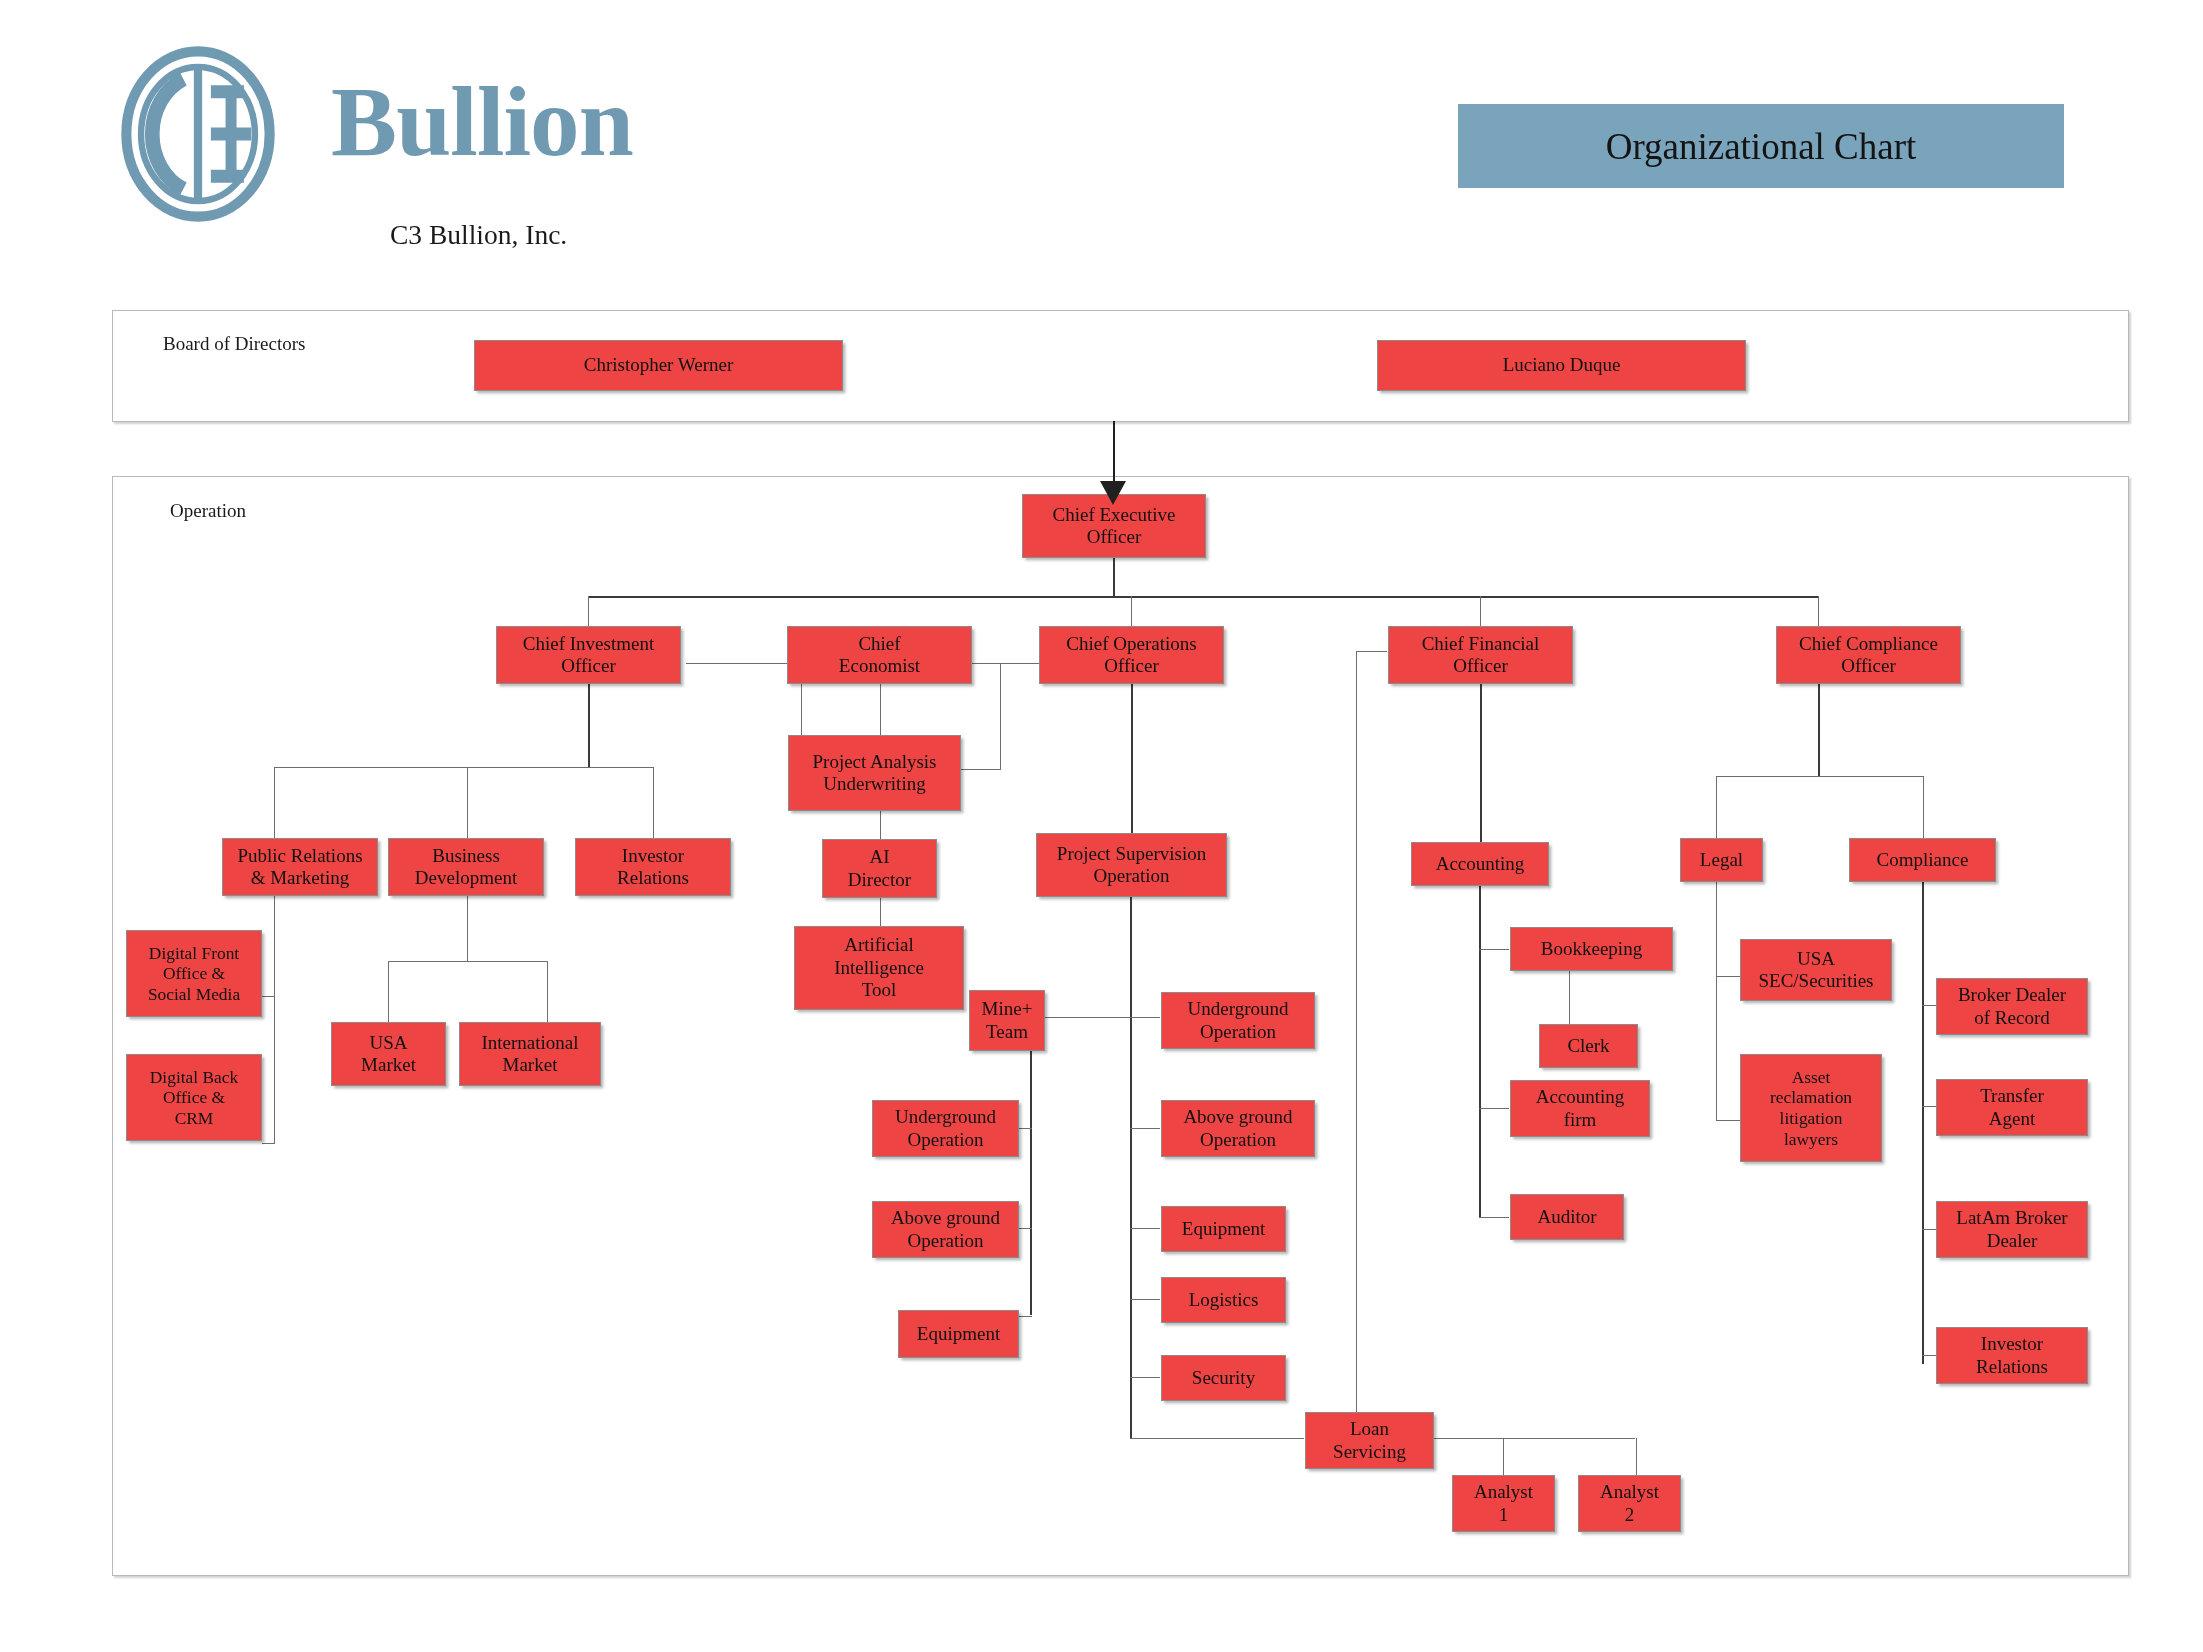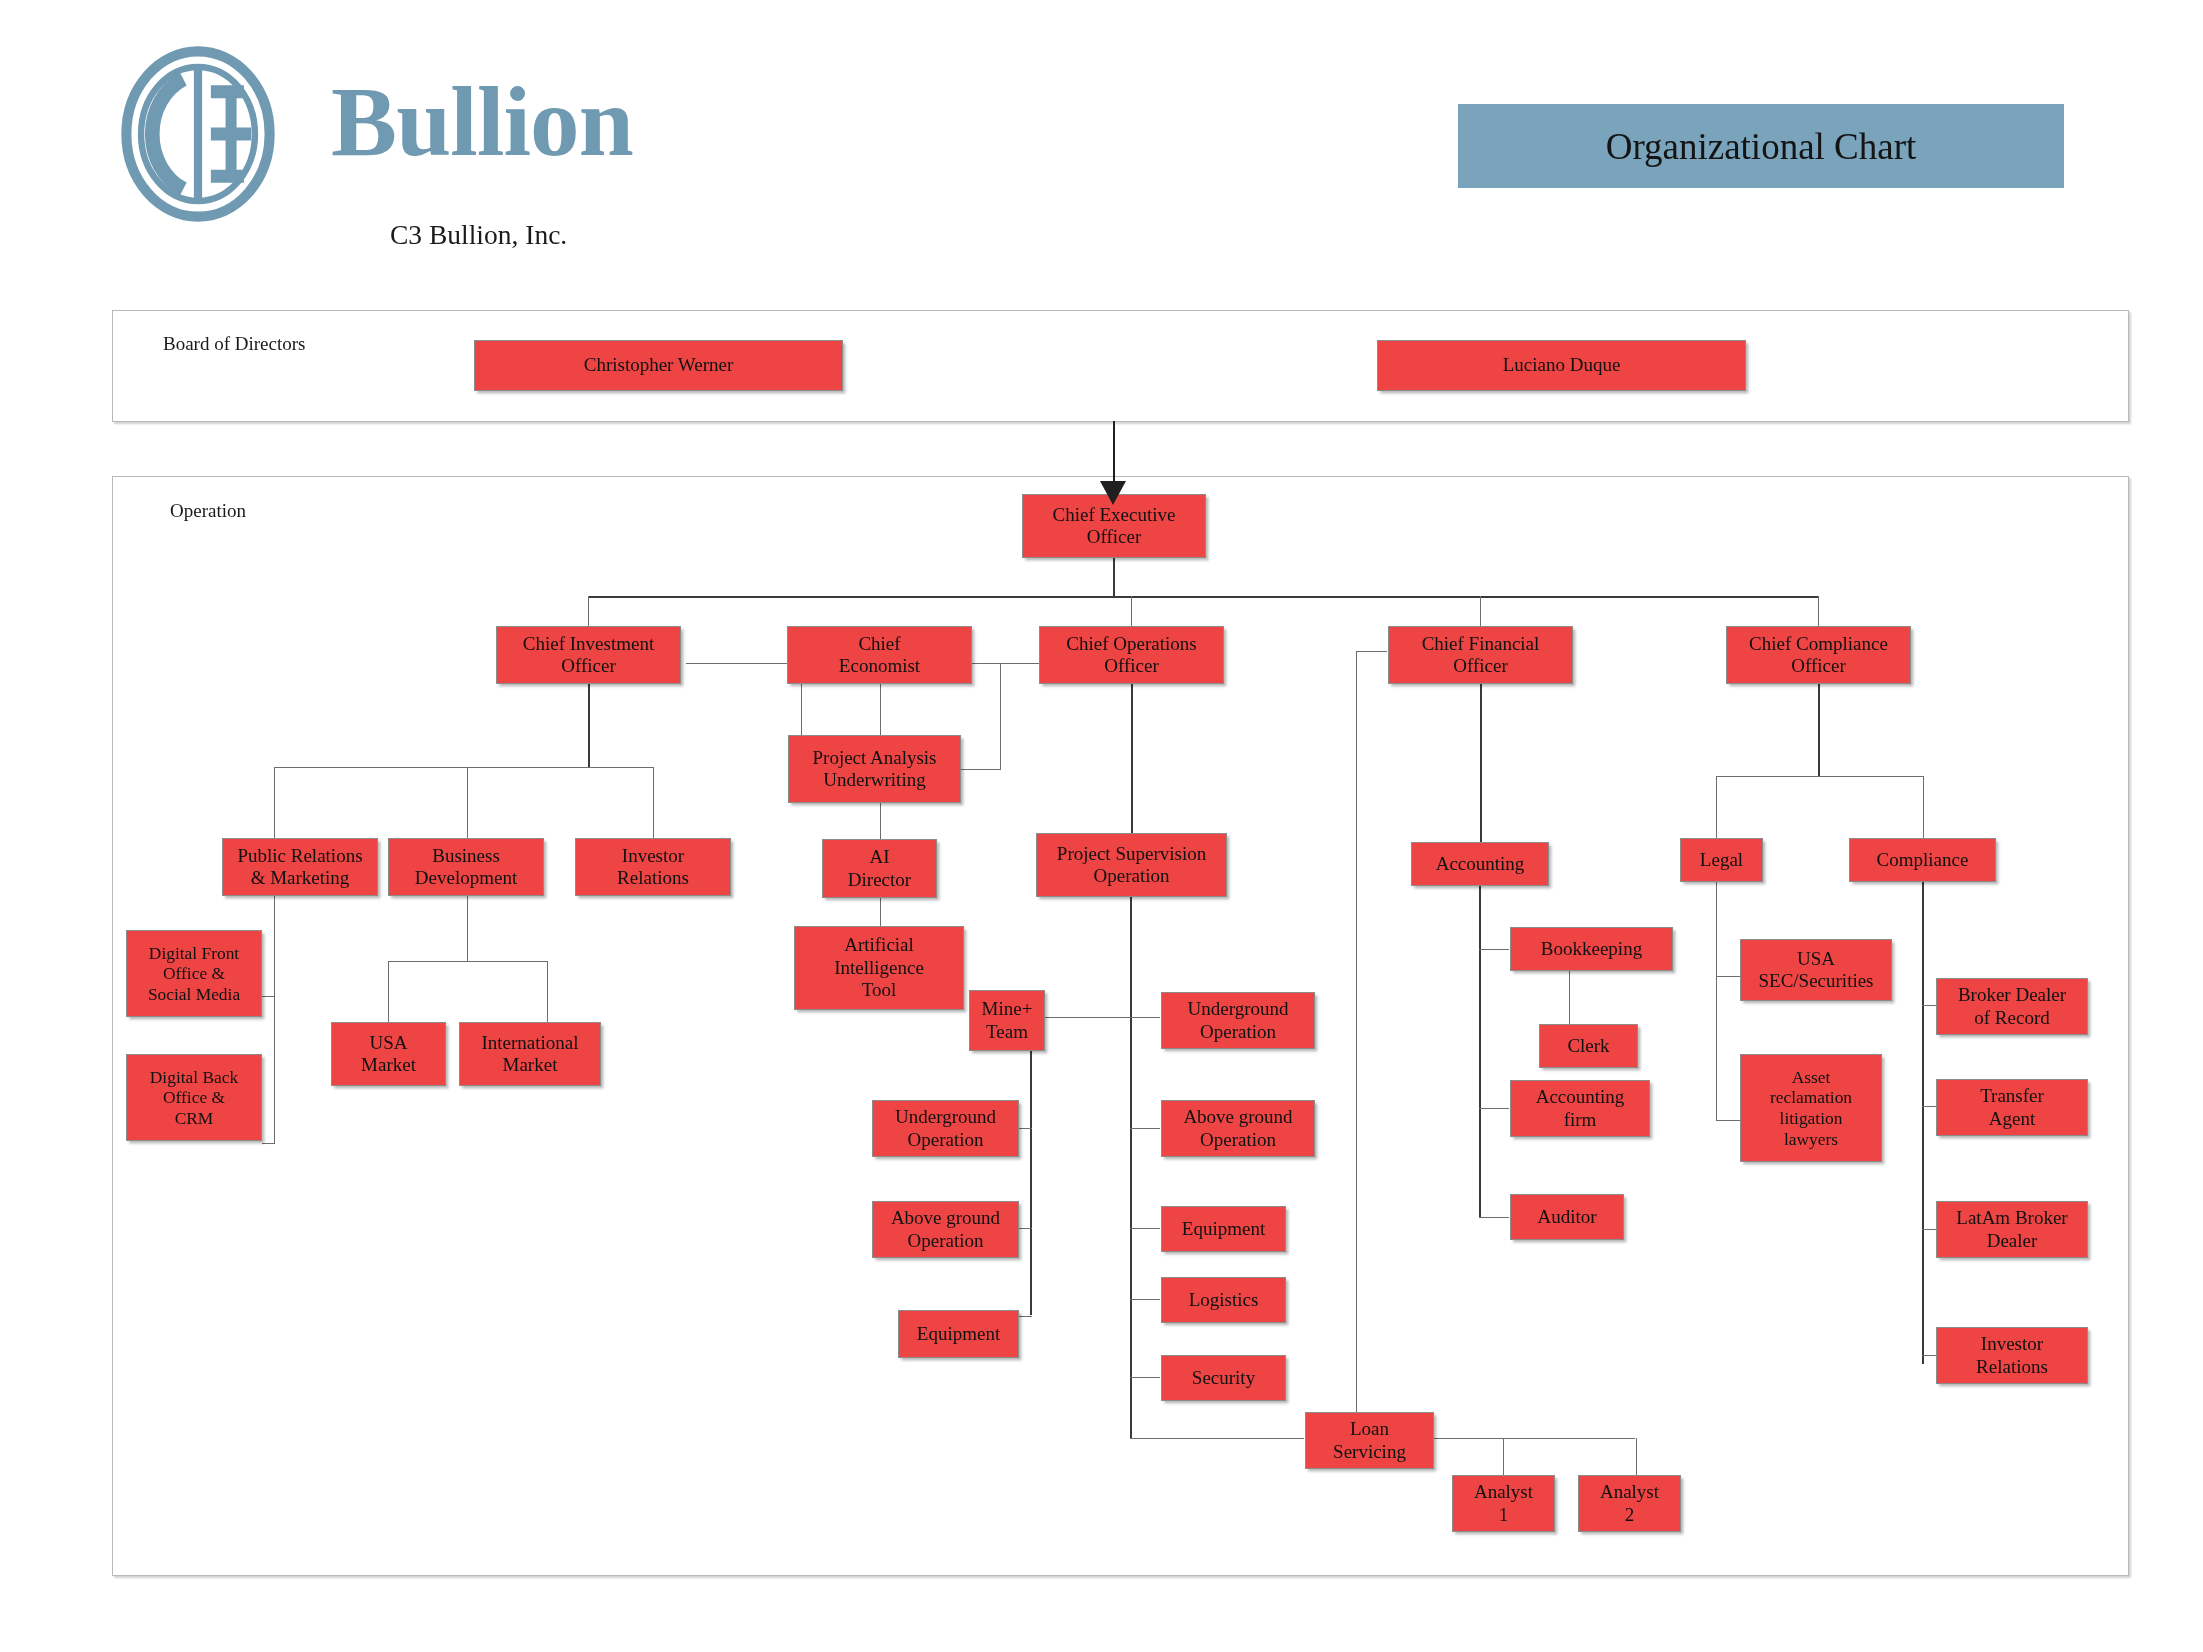--- a/index.html
+++ b/index.html
@@ -271,25 +271,25 @@
   </div>
 
   <div class="node" style="left:1039px;top:626px;width:185px;height:58px;">
     <span><span>Chief Operations</span><br><span>Officer</span></span>
   </div>
 
   <div class="node" style="left:1388px;top:626px;width:185px;height:58px;">
     <span><span>Chief Financial</span><br><span>Officer</span></span>
   </div>
 
-  <div class="node" style="left:1726px;top:626px;width:185px;height:58px;">
+  <div class="node" style="left:1776px;top:626px;width:185px;height:58px;">
     <span><span>Chief Compliance</span><br><span>Officer</span></span>
   </div>
 
-  <div class="node" style="left:788px;top:735px;width:173px;height:68px;">
+  <div class="node" style="left:788px;top:735px;width:173px;height:76px;">
     <span><span>Project Analysis</span><br><span>Underwriting</span></span>
   </div>
 
   <div class="node" style="left:196px;top:838px;width:156px;height:58px;margin-left:26px;">
     <span><span>Public Relations</span><br><span>&amp; Marketing</span></span>
   </div>
 
   <div class="node" style="left:388px;top:838px;width:156px;height:58px;">
     <span><span>Business</span><br><span>Development</span></span>
   </div>

